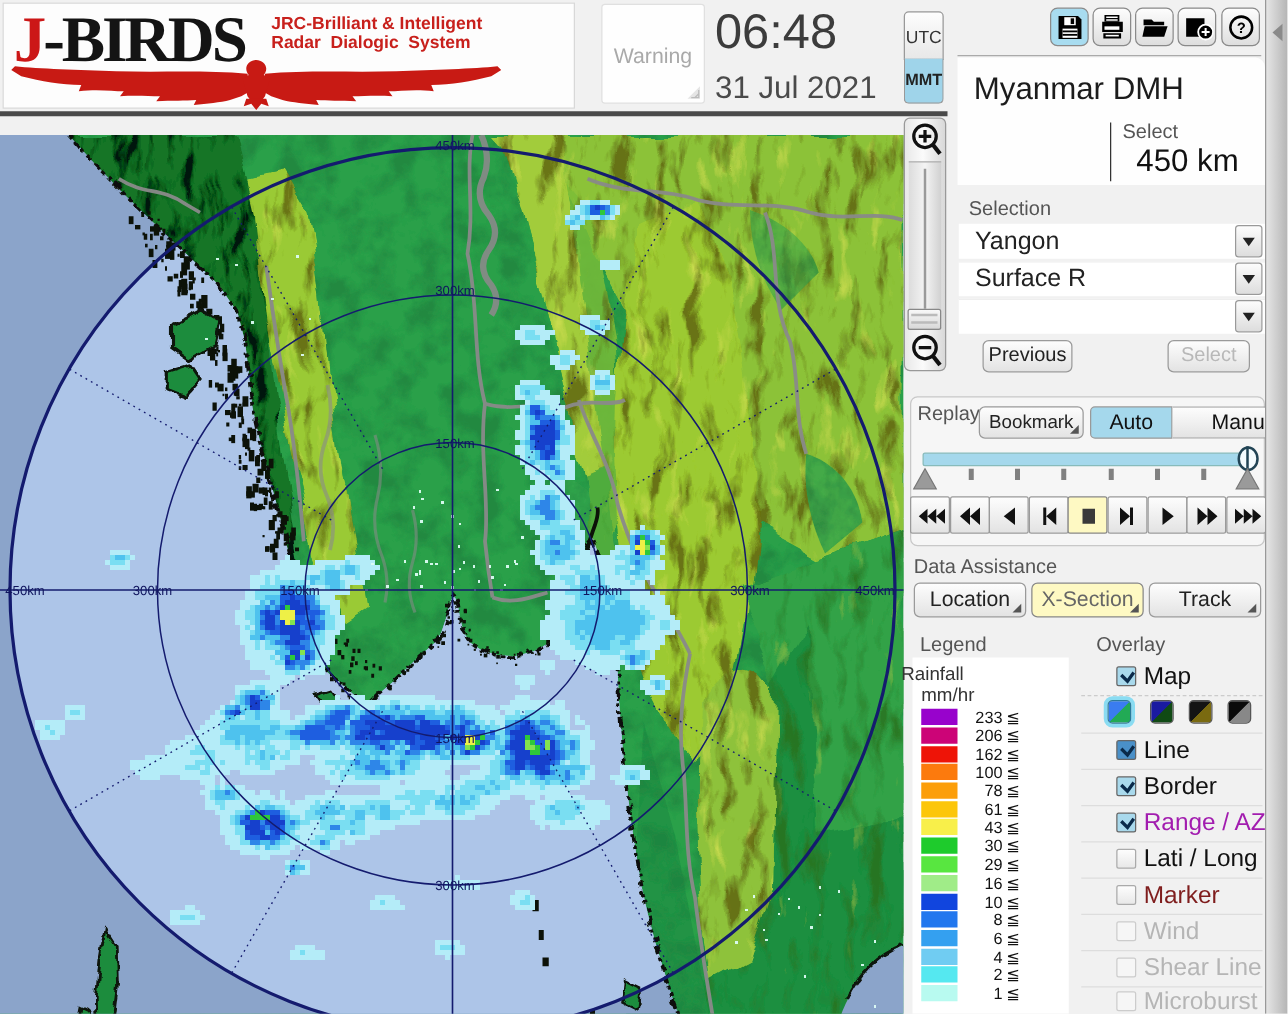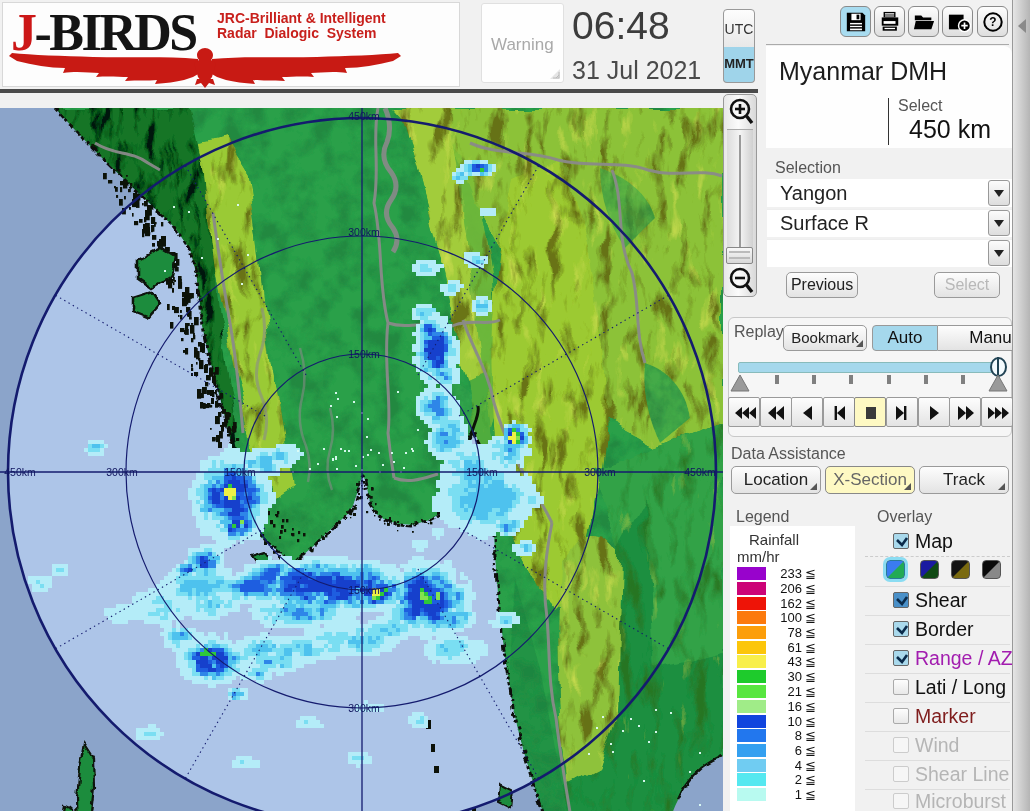--- a/index.html
+++ b/index.html
@@ -729,21 +729,21 @@
       </svg>
     </div>
 
 <div class="abs" style="left:731px;top:445px;font-size:16px;color:#555">Data Assistance</div>
 <div class="btn abs corner" style="left:731px;top:466px;width:90px;height:28px;font-size:17px;line-height:26px">Location</div>
 <div class="btn abs corner pressed" style="left:825px;top:466px;width:90px;height:28px;font-size:17px;line-height:26px;color:#666">X-Section</div>
 <div class="btn abs corner" style="left:919px;top:466px;width:90px;height:28px;font-size:17px;line-height:26px">Track</div>
 
 <div class="abs" style="left:736px;top:508px;font-size:16px;color:#555">Legend</div>
 <div class="abs" style="left:730px;top:526px;width:125px;height:285px;background:#fff"></div>
-<div class="abs" style="left:749px;top:531px;font-size:15px;color:#333">Rainfall</div>
+<div class="abs" style="left:721px;top:531px;font-size:15px;color:#333">Rainfall</div>
 <div class="abs" style="left:737px;top:548px;font-size:15px;color:#333">mm/hr</div>
 <div class="abs" style="left:737px;top:567px;width:29px;height:13px;background:#9803cc"></div>
 <div class="abs" style="left:760px;top:566px;width:42px;font-size:13px;color:#111;text-align:right">233</div>
 <div class="abs" style="left:805px;top:566px;font-size:13px;color:#111">≦</div>
 <div class="abs" style="left:737px;top:582px;width:29px;height:13px;background:#cc0477"></div>
 <div class="abs" style="left:760px;top:581px;width:42px;font-size:13px;color:#111;text-align:right">206</div>
 <div class="abs" style="left:805px;top:581px;font-size:13px;color:#111">≦</div>
 <div class="abs" style="left:737px;top:597px;width:29px;height:13px;background:#ee1407"></div>
 <div class="abs" style="left:760px;top:596px;width:42px;font-size:13px;color:#111;text-align:right">162</div>
 <div class="abs" style="left:805px;top:596px;font-size:13px;color:#111">≦</div>
@@ -756,21 +756,21 @@
 <div class="abs" style="left:737px;top:641px;width:29px;height:13px;background:#fcc60a"></div>
 <div class="abs" style="left:760px;top:640px;width:42px;font-size:13px;color:#111;text-align:right">61</div>
 <div class="abs" style="left:805px;top:640px;font-size:13px;color:#111">≦</div>
 <div class="abs" style="left:737px;top:655px;width:29px;height:13px;background:#f8ef4a"></div>
 <div class="abs" style="left:760px;top:654px;width:42px;font-size:13px;color:#111;text-align:right">43</div>
 <div class="abs" style="left:805px;top:654px;font-size:13px;color:#111">≦</div>
 <div class="abs" style="left:737px;top:670px;width:29px;height:13px;background:#1ecb2c"></div>
 <div class="abs" style="left:760px;top:669px;width:42px;font-size:13px;color:#111;text-align:right">30</div>
 <div class="abs" style="left:805px;top:669px;font-size:13px;color:#111">≦</div>
 <div class="abs" style="left:737px;top:685px;width:29px;height:13px;background:#58e640"></div>
-<div class="abs" style="left:760px;top:684px;width:42px;font-size:13px;color:#111;text-align:right">21</div>
+<div class="abs" style="left:760px;top:684px;width:42px;font-size:13px;color:#111;text-align:right">29</div>
 <div class="abs" style="left:805px;top:684px;font-size:13px;color:#111">≦</div>
 <div class="abs" style="left:737px;top:700px;width:29px;height:13px;background:#a0ec88"></div>
 <div class="abs" style="left:760px;top:699px;width:42px;font-size:13px;color:#111;text-align:right">16</div>
 <div class="abs" style="left:805px;top:699px;font-size:13px;color:#111">≦</div>
 <div class="abs" style="left:737px;top:715px;width:29px;height:13px;background:#1145de"></div>
 <div class="abs" style="left:760px;top:714px;width:42px;font-size:13px;color:#111;text-align:right">10</div>
 <div class="abs" style="left:805px;top:714px;font-size:13px;color:#111">≦</div>
 <div class="abs" style="left:737px;top:729px;width:29px;height:13px;background:#2277ee"></div>
 <div class="abs" style="left:760px;top:728px;width:42px;font-size:13px;color:#111;text-align:right">8</div>
 <div class="abs" style="left:805px;top:728px;font-size:13px;color:#111">≦</div>
@@ -792,21 +792,21 @@
       <svg width="14" height="14" viewBox="0 0 14 14">
         <path d="M2,5 L7,10 L12,3" stroke="#0a2a4a" stroke-width="2.6" fill="none"></path>
       </svg>
     </div>
 <div class="abs" style="left:915px;top:530px;font-size:19.5px;color:#111">Map</div>
 <div class="cb" style="left:893px;top:592px;background:#4a90c8;">
       <svg width="14" height="14" viewBox="0 0 14 14">
         <path d="M2,5 L7,10 L12,3" stroke="#0a2a4a" stroke-width="2.6" fill="none"></path>
       </svg>
     </div>
-<div class="abs" style="left:915px;top:589px;font-size:19.5px;color:#111">Shear</div>
+<div class="abs" style="left:915px;top:589px;font-size:19.5px;color:#111">Line</div>
 <div class="cb" style="left:893px;top:621px;">
       <svg width="14" height="14" viewBox="0 0 14 14">
         <path d="M2,5 L7,10 L12,3" stroke="#0a2a4a" stroke-width="2.6" fill="none"></path>
       </svg>
     </div>
 <div class="abs" style="left:915px;top:618px;font-size:19.5px;color:#111">Border</div>
 <div class="cb" style="left:893px;top:650px;">
       <svg width="14" height="14" viewBox="0 0 14 14">
         <path d="M2,5 L7,10 L12,3" stroke="#0a2a4a" stroke-width="2.6" fill="none"></path>
       </svg>

